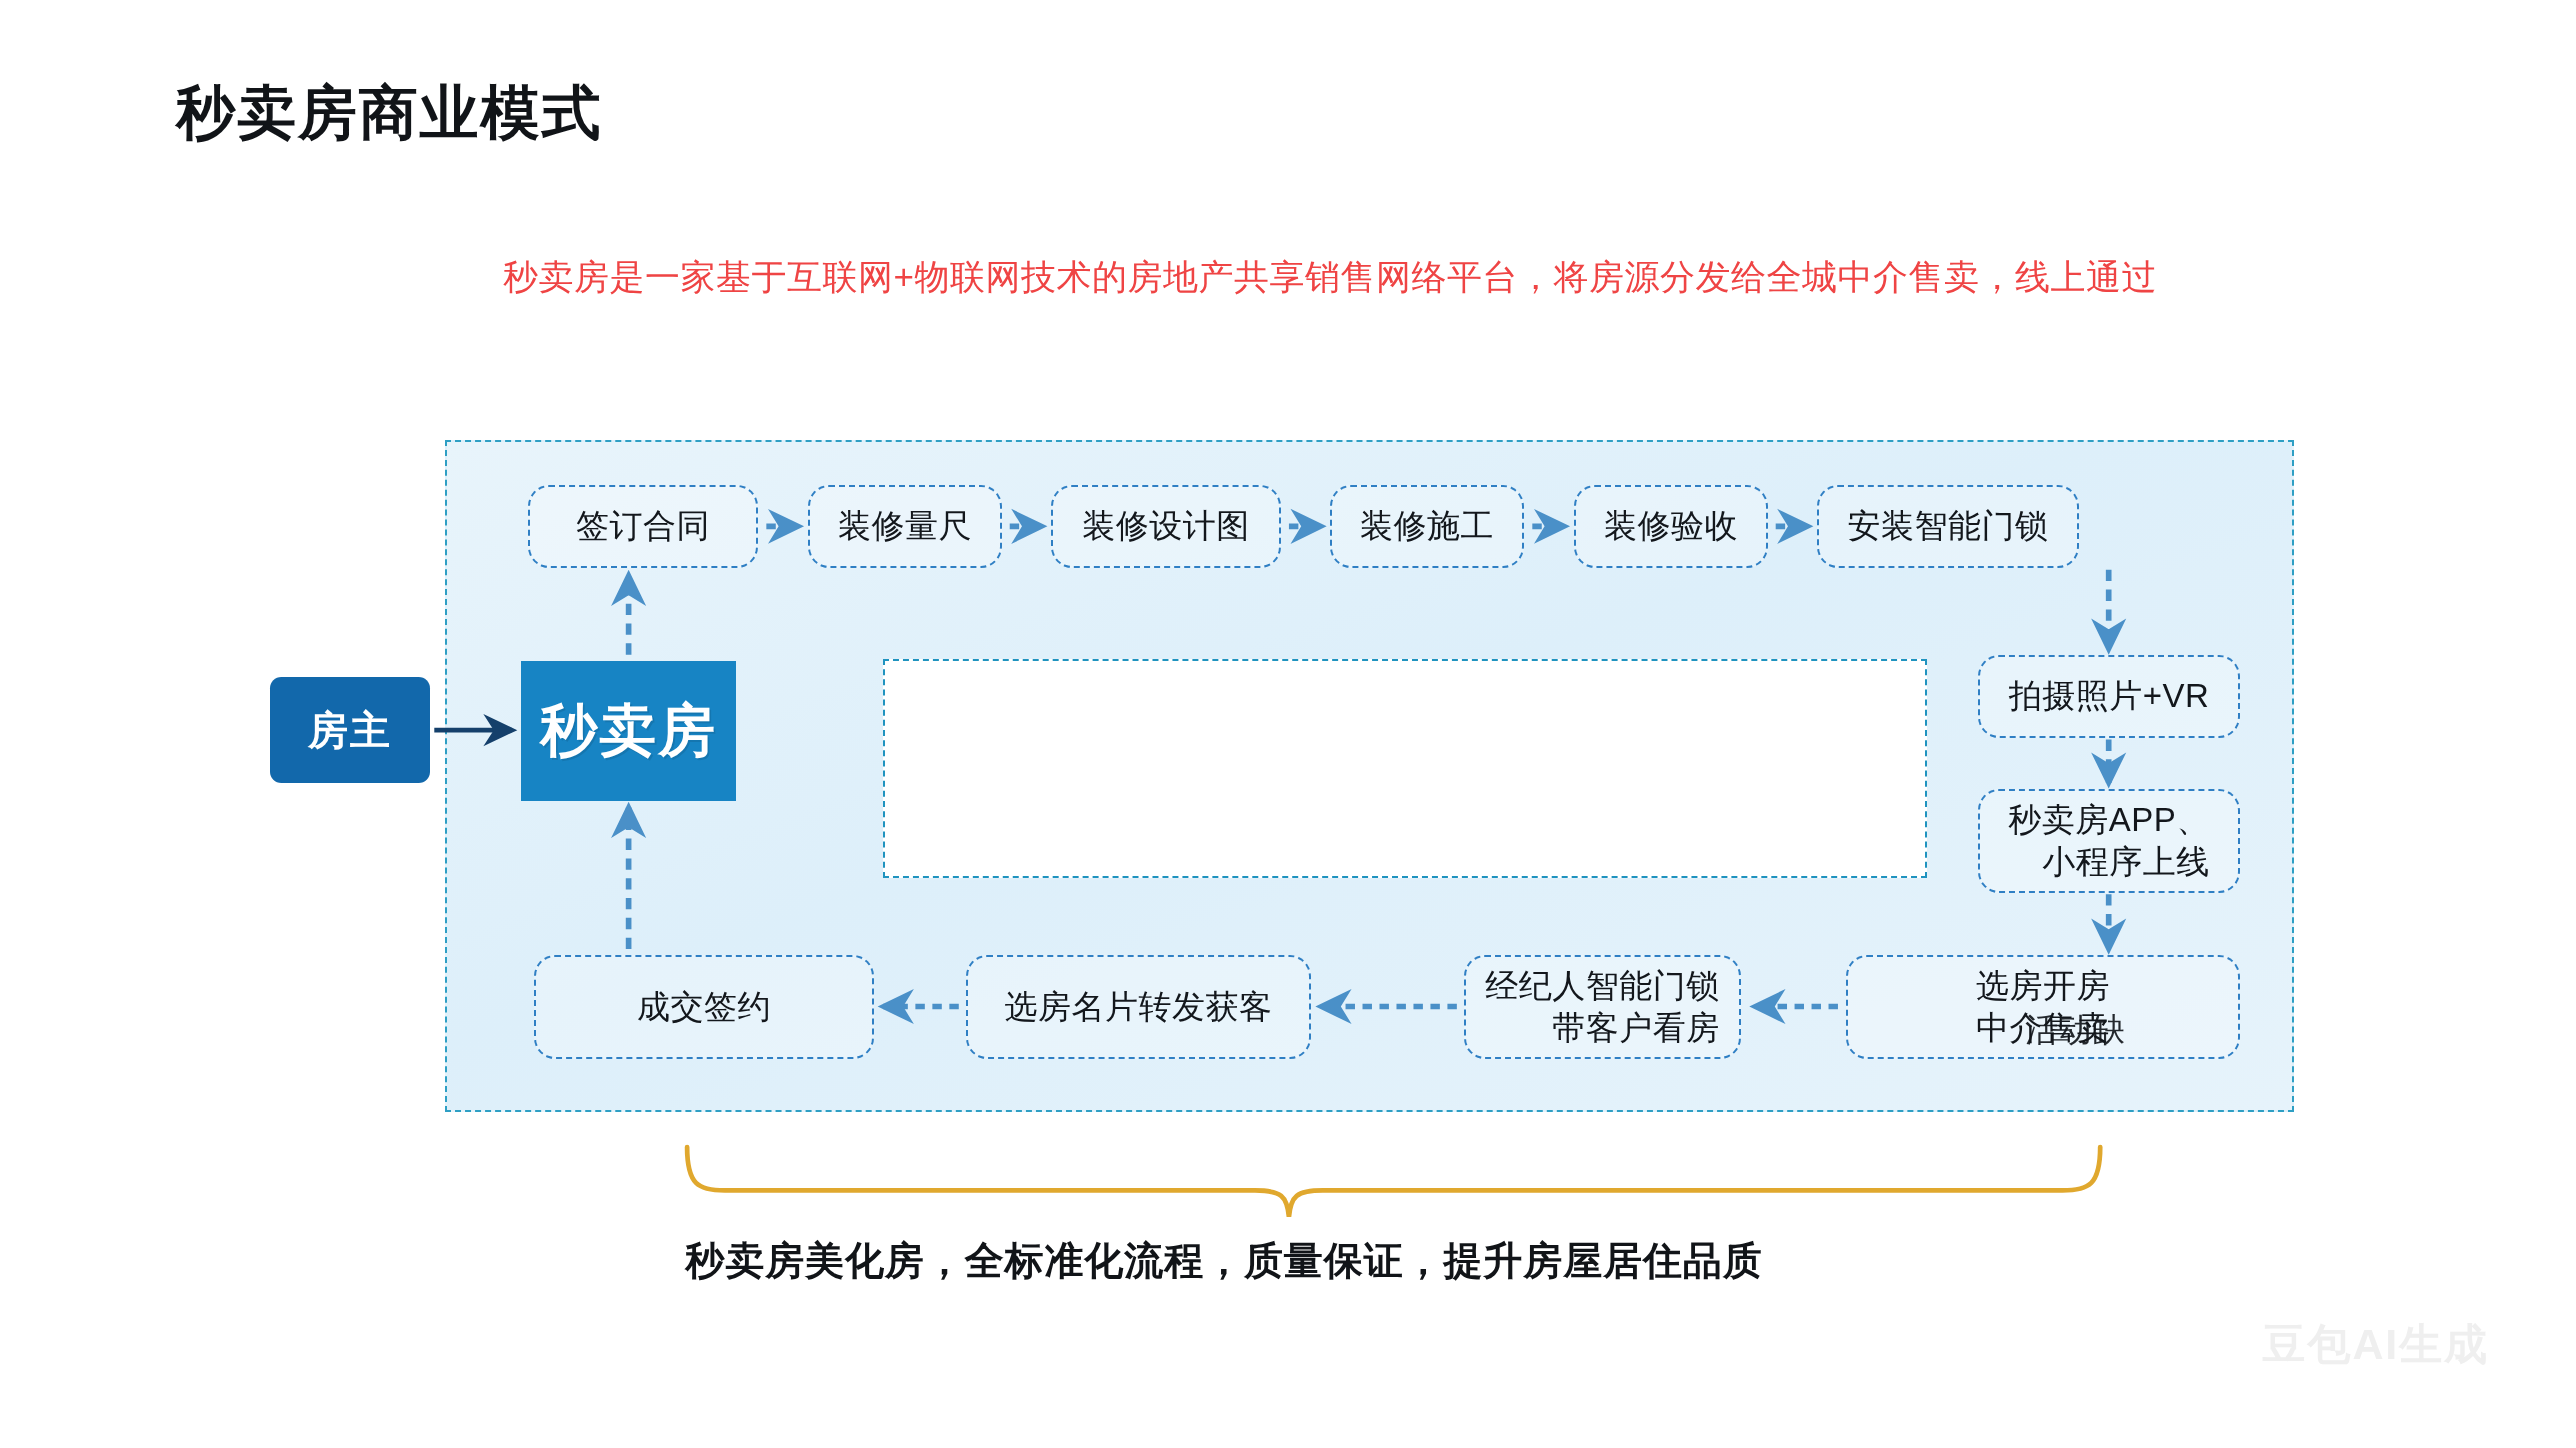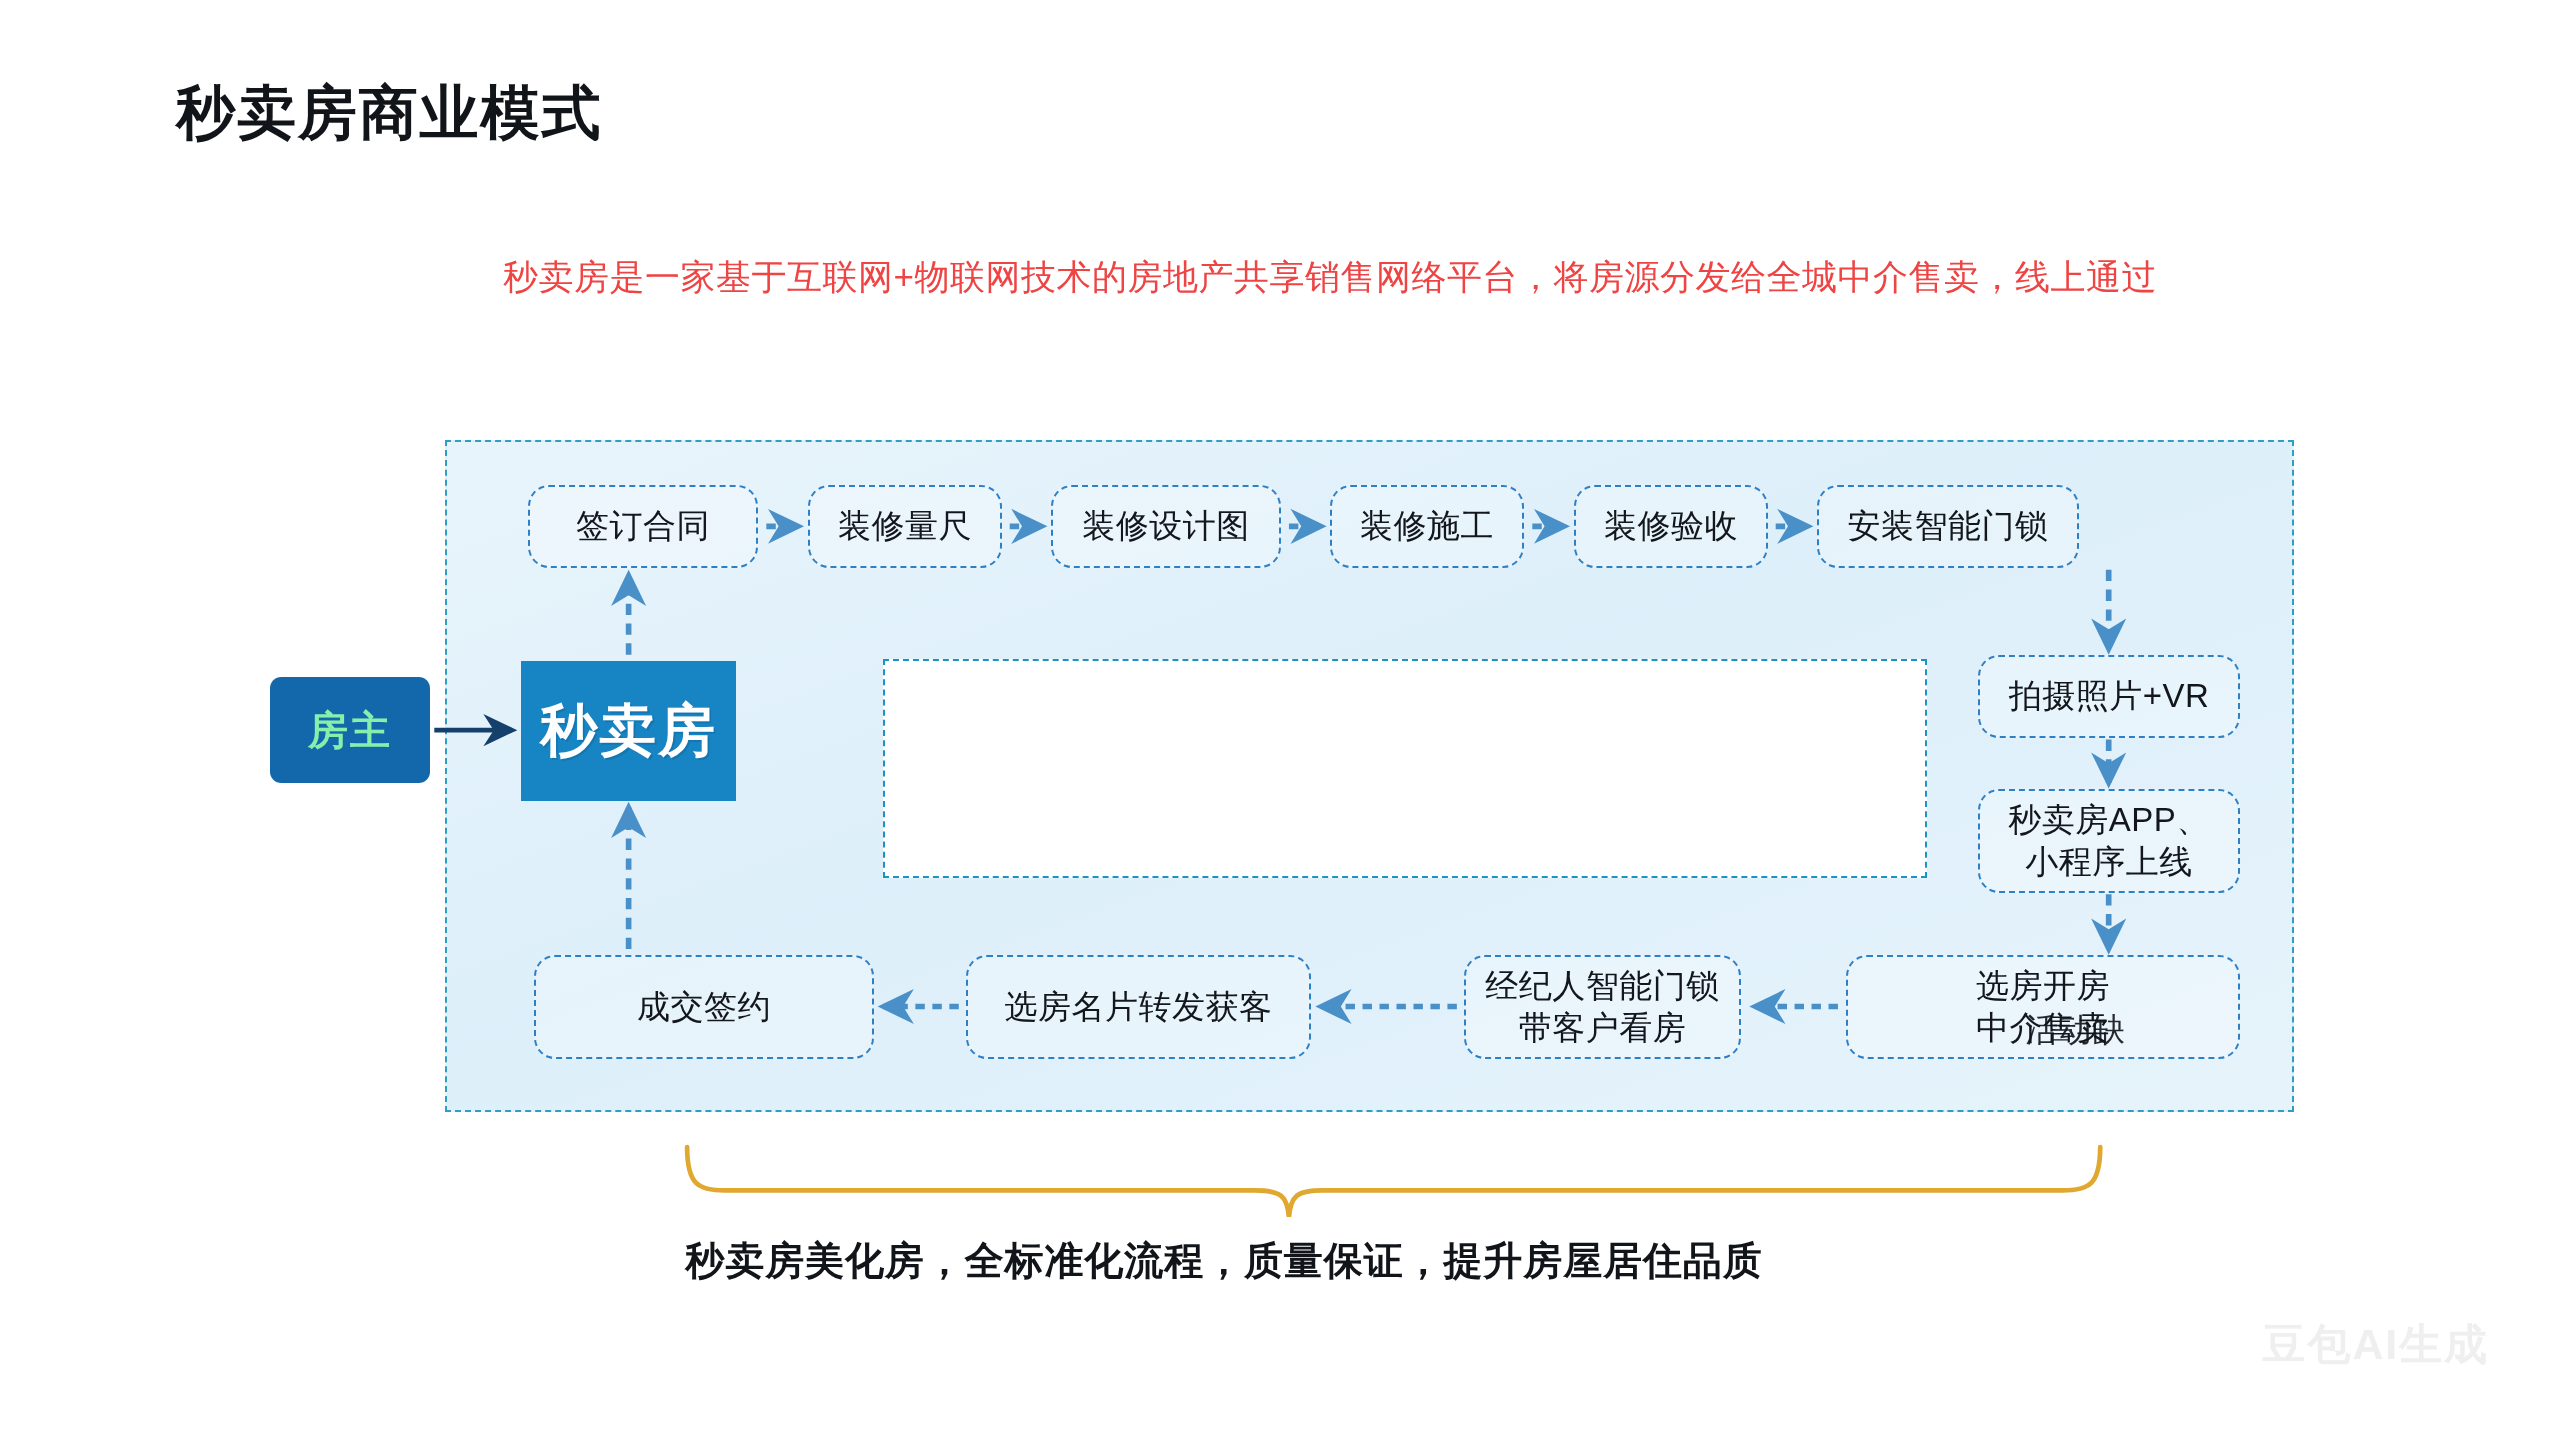--- a/index.html
+++ b/index.html
@@ -64,21 +64,21 @@
     display: flex;
     align-items: center;
     justify-content: center;
     text-align: center;
     font-size: 33px;
     color: #13171c;
     line-height: 1.28;
     letter-spacing: 0.5px;
     white-space: nowrap;
   }
-  .node.two-line { white-space: normal; }
+  .node.two-line { white-space: normal; text-align: right; }
 
   
   #node-sign      { left: 528px;  top: 485px;  width: 230px; height: 83px; }
   #node-measure   { left: 808px;  top: 485px;  width: 194px; height: 83px; }
   #node-design    { left: 1051px; top: 485px;  width: 230px; height: 83px; }
   #node-construct { left: 1330px; top: 485px;  width: 194px; height: 83px; }
   #node-accept    { left: 1574px; top: 485px;  width: 194px; height: 83px; }
   #node-lock      { left: 1817px; top: 485px;  width: 262px; height: 83px; }
 
   
@@ -123,21 +123,21 @@
     position: absolute;
     left: 270px;
     top: 677px;
     width: 160px;
     height: 106px;
     border-radius: 11.3px;
     background: #1268ab;
     display: flex;
     align-items: center;
     justify-content: center;
-    color: #86efac;
+    color: #ffffff;
     font-size: 40px;
     font-weight: bold;
     letter-spacing: 1.9px;
   }
   #box-brand {
     position: absolute;
     left: 521px;
     top: 661px;
     width: 215px;
     height: 140px;

